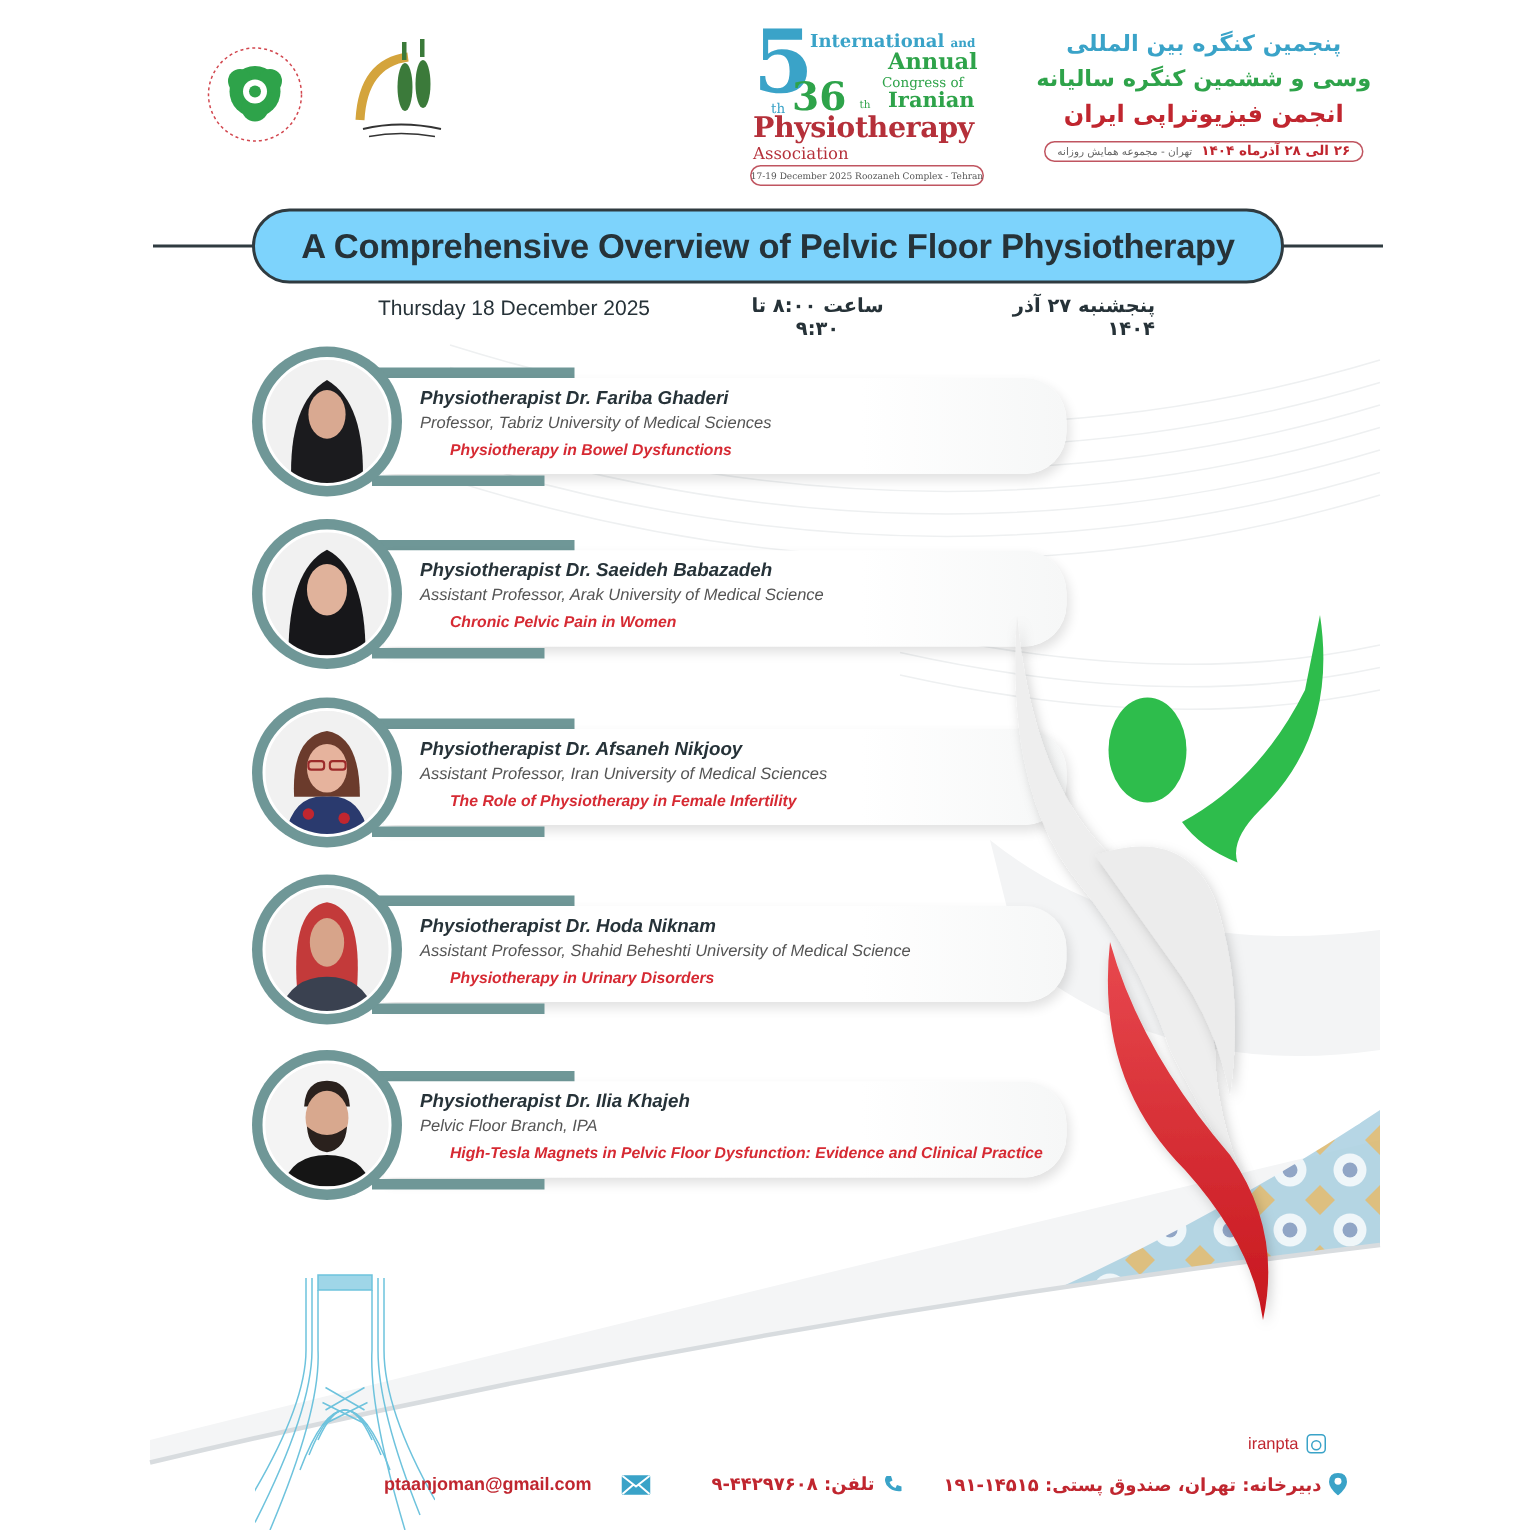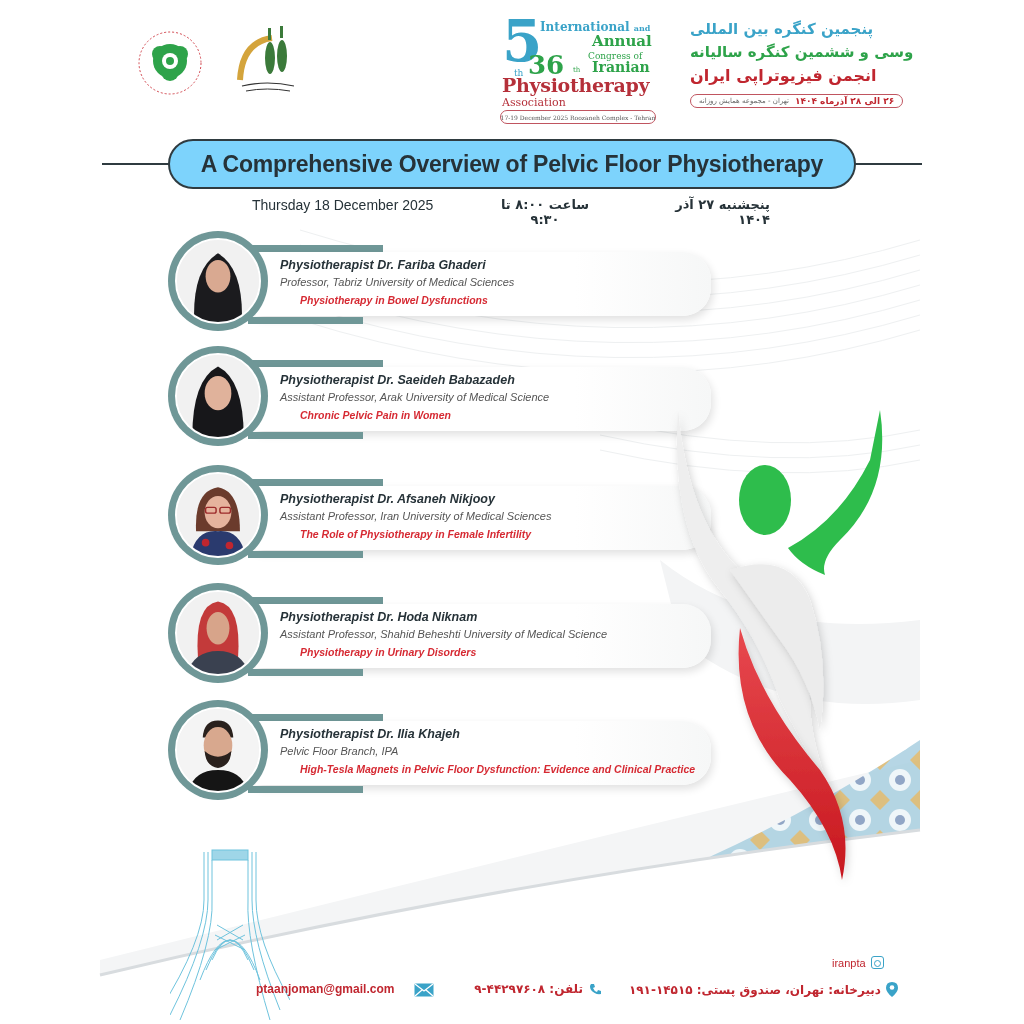--- a/index.html
+++ b/index.html
@@ -27,21 +27,21 @@
   .congress-en .l1 small { font-size: 8px; }
   .congress-en .l2 { position: absolute; left: 92px; top: 14px; font-size: 15px; color: #2ea34a; font-weight: bold; }
   .congress-en .l3 { position: absolute; left: 88px; top: 33px; font-size: 9px; color: #2ea34a; white-space: nowrap; }
   .congress-en .l4 { position: absolute; left: 92px; top: 41px; font-size: 14px; color: #2ea34a; font-weight: bold; }
   .congress-en .l5 { position: absolute; left: 2px; top: 56px; font-size: 19px; color: #b5303a; font-weight: bold; letter-spacing: -0.3px; }
   .congress-en .l6 { position: absolute; left: 2px; top: 78px; font-size: 11px; color: #b5303a; }
   .congress-en .pill { position: absolute; left: 0px; top: 92px; width: 156px; height: 14px; border: 1px solid #c05560; border-radius: 8px; font-size: 6px; color: #555; display: flex; align-items: center; justify-content: center; white-space: nowrap; font-family: "DejaVu Serif", serif; }
 
   .congress-fa {
     position: absolute; left: 690px; top: 18px; width: 225px; height: 110px; z-index: 2;
-    direction: rtl; text-align: left; font-family: "DejaVu Sans", sans-serif;
+    direction: rtl; text-align: center; font-family: "DejaVu Sans", sans-serif;
   }
   .congress-fa .fa1 { font-size: 15px; font-weight: bold; color: #3aa3c8; line-height: 23px; }
   .congress-fa .fa2 { font-size: 15px; font-weight: bold; color: #2ea34a; line-height: 23px; }
   .congress-fa .fa3 { font-size: 16px; font-weight: bold; color: #c0262f; line-height: 24px; }
   .congress-fa .fa-pill { margin-top: 6px; display: inline-flex; align-items: center; gap: 6px; border: 1px solid #c05560; border-radius: 10px; padding: 1px 8px; font-size: 8px; }
   .congress-fa .fa-pill .d { color: #c0262f; font-weight: bold; font-size: 9px; }
   .congress-fa .fa-pill .p { color: #666; font-size: 7px; }
 
   
   .title-line { position: absolute; left: 102px; top: 163px; width: 820px; height: 2px; background: #2f3b40; z-index: 1; }

